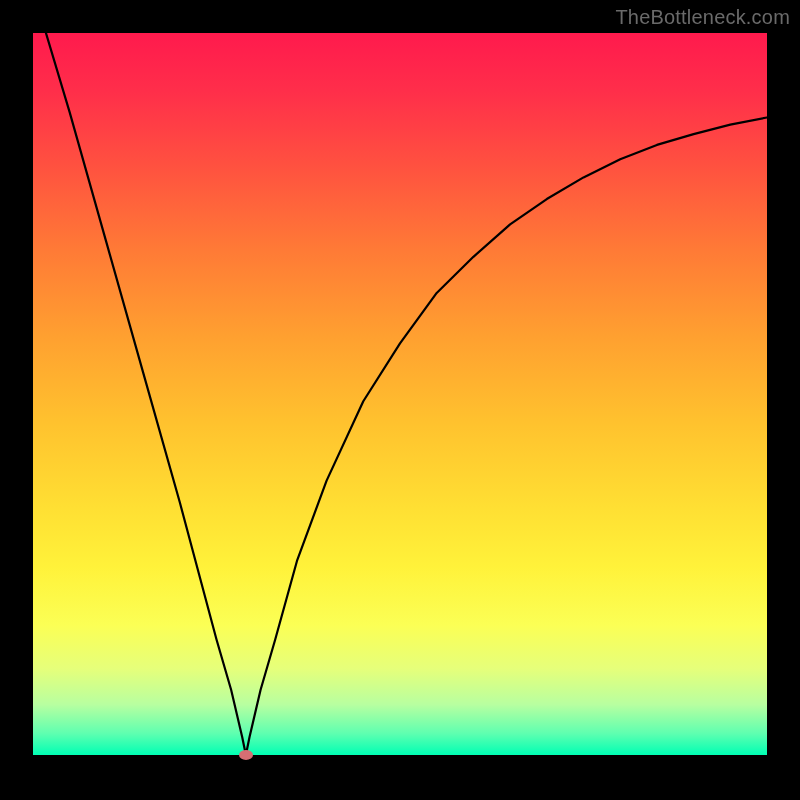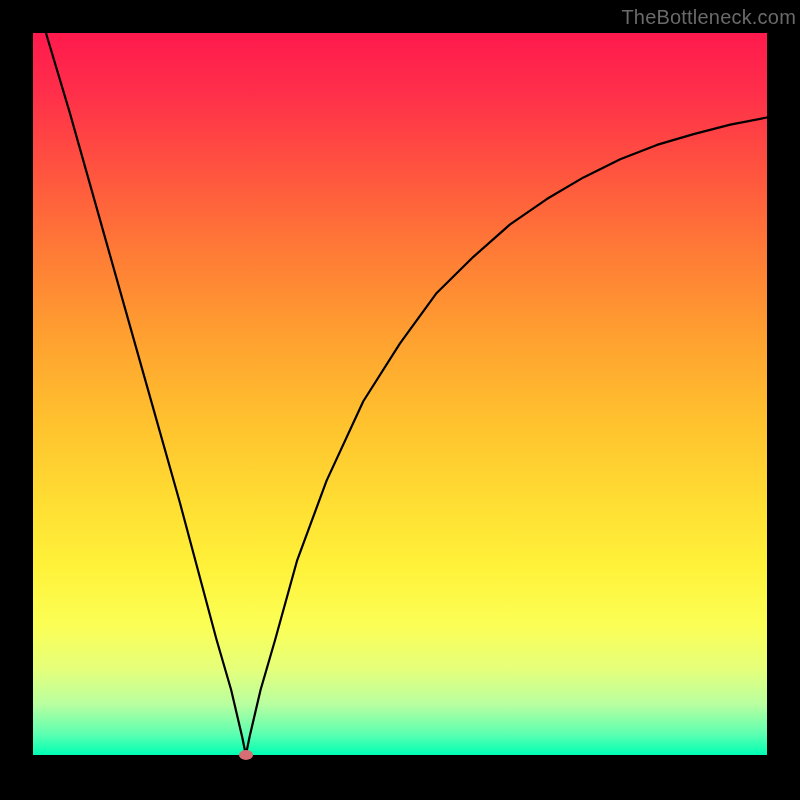--- a/index.html
+++ b/index.html
@@ -43,21 +43,21 @@
     position: absolute;
     left: 0;
     top: 0;
     width: 734px;
     height: 722px;
     overflow: visible;
   }
   .attribution {
     position: absolute;
     top: 6px;
-    right: 4px;
+    right: 10px;
     color: #6a6a6a;
     font-size: 20px;
     font-weight: 500;
     letter-spacing: 0.2px;
   }
   .marker {
     position: absolute;
     width: 14px;
     height: 10px;
     border-radius: 50%;

